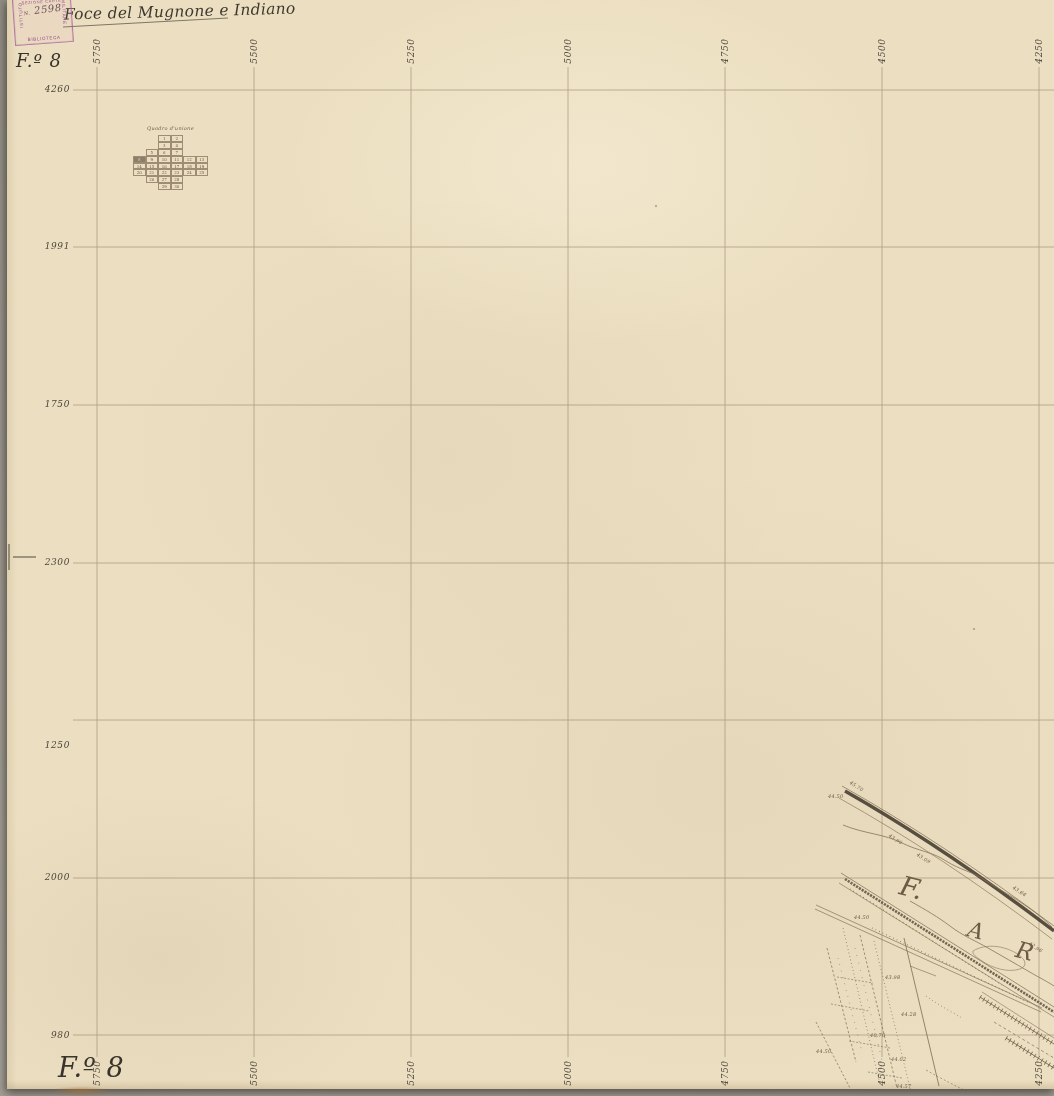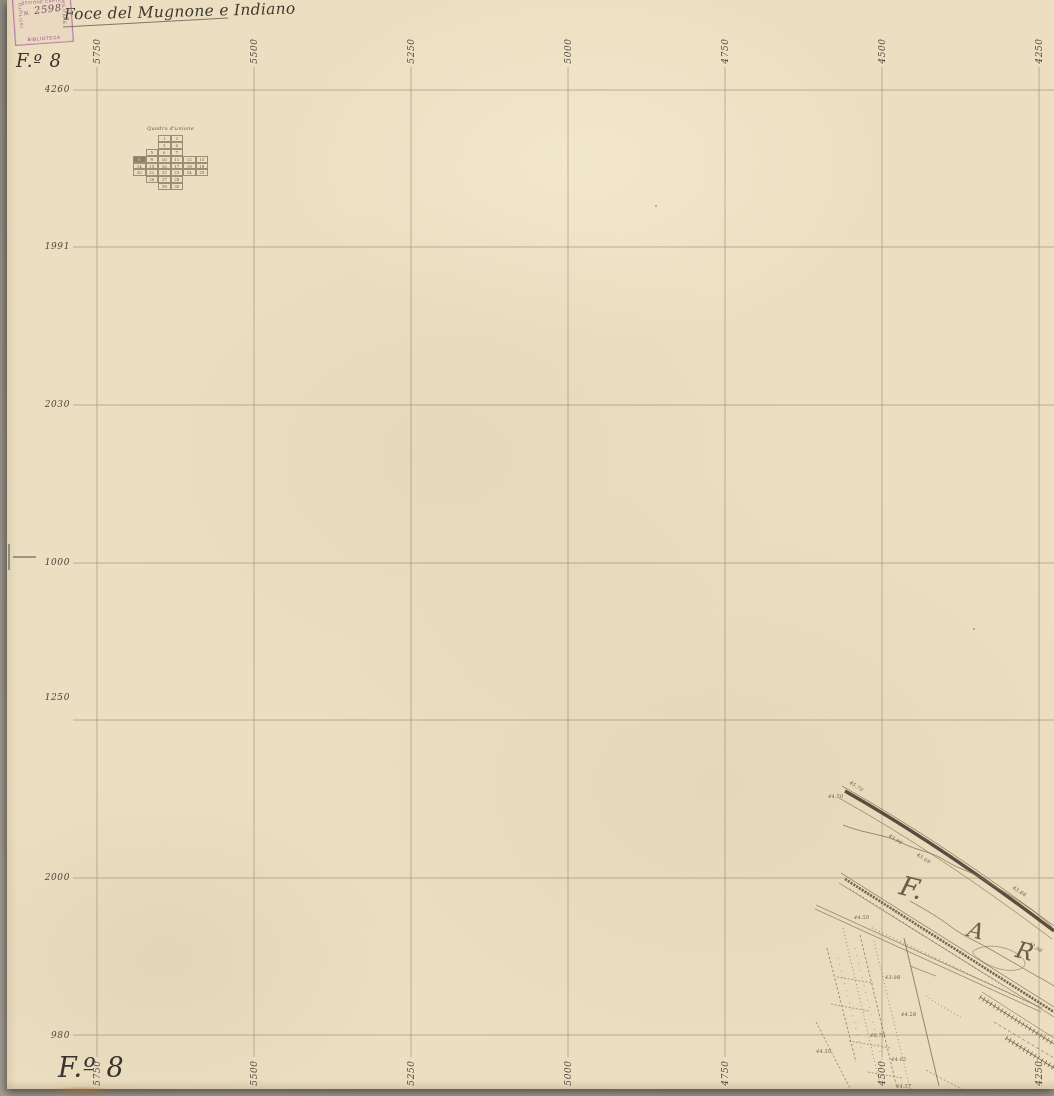--- a/index.html
+++ b/index.html
@@ -172,23 +172,23 @@
 <span class="vlabel" style="left:80px;top:1068px">5750</span>
 <span class="vlabel" style="left:237px;top:1068px">5500</span>
 <span class="vlabel" style="left:394px;top:1068px">5250</span>
 <span class="vlabel" style="left:551px;top:1068px">5000</span>
 <span class="vlabel" style="left:708px;top:1068px">4750</span>
 <span class="vlabel" style="left:865px;top:1068px">4500</span>
 <span class="vlabel" style="left:1022px;top:1068px">4250</span>
 
 <span class="hlabel" style="top:84px">4260</span>
 <span class="hlabel" style="top:241px">1991</span>
-<span class="hlabel" style="top:399px">2030</span>
-<span class="hlabel" style="top:557px">1000</span>
-<span class="hlabel" style="top:692px">1250</span>
+<span class="hlabel" style="top:399px">1750</span>
+<span class="hlabel" style="top:557px">2300</span>
+<span class="hlabel" style="top:740px">1250</span>
 <span class="hlabel" style="top:872px">2000</span>
 <span class="hlabel" style="top:1030px">980</span>
 
 <div id="quadro">
   <div class="qtitle">Quadro d'unione</div>
   <div class="qgrid">
     <span class="qcell" style="grid-area:1/3">1</span>
     <span class="qcell" style="grid-area:1/4">2</span>
     <span class="qcell" style="grid-area:2/3">3</span>
     <span class="qcell" style="grid-area:2/4">4</span>

